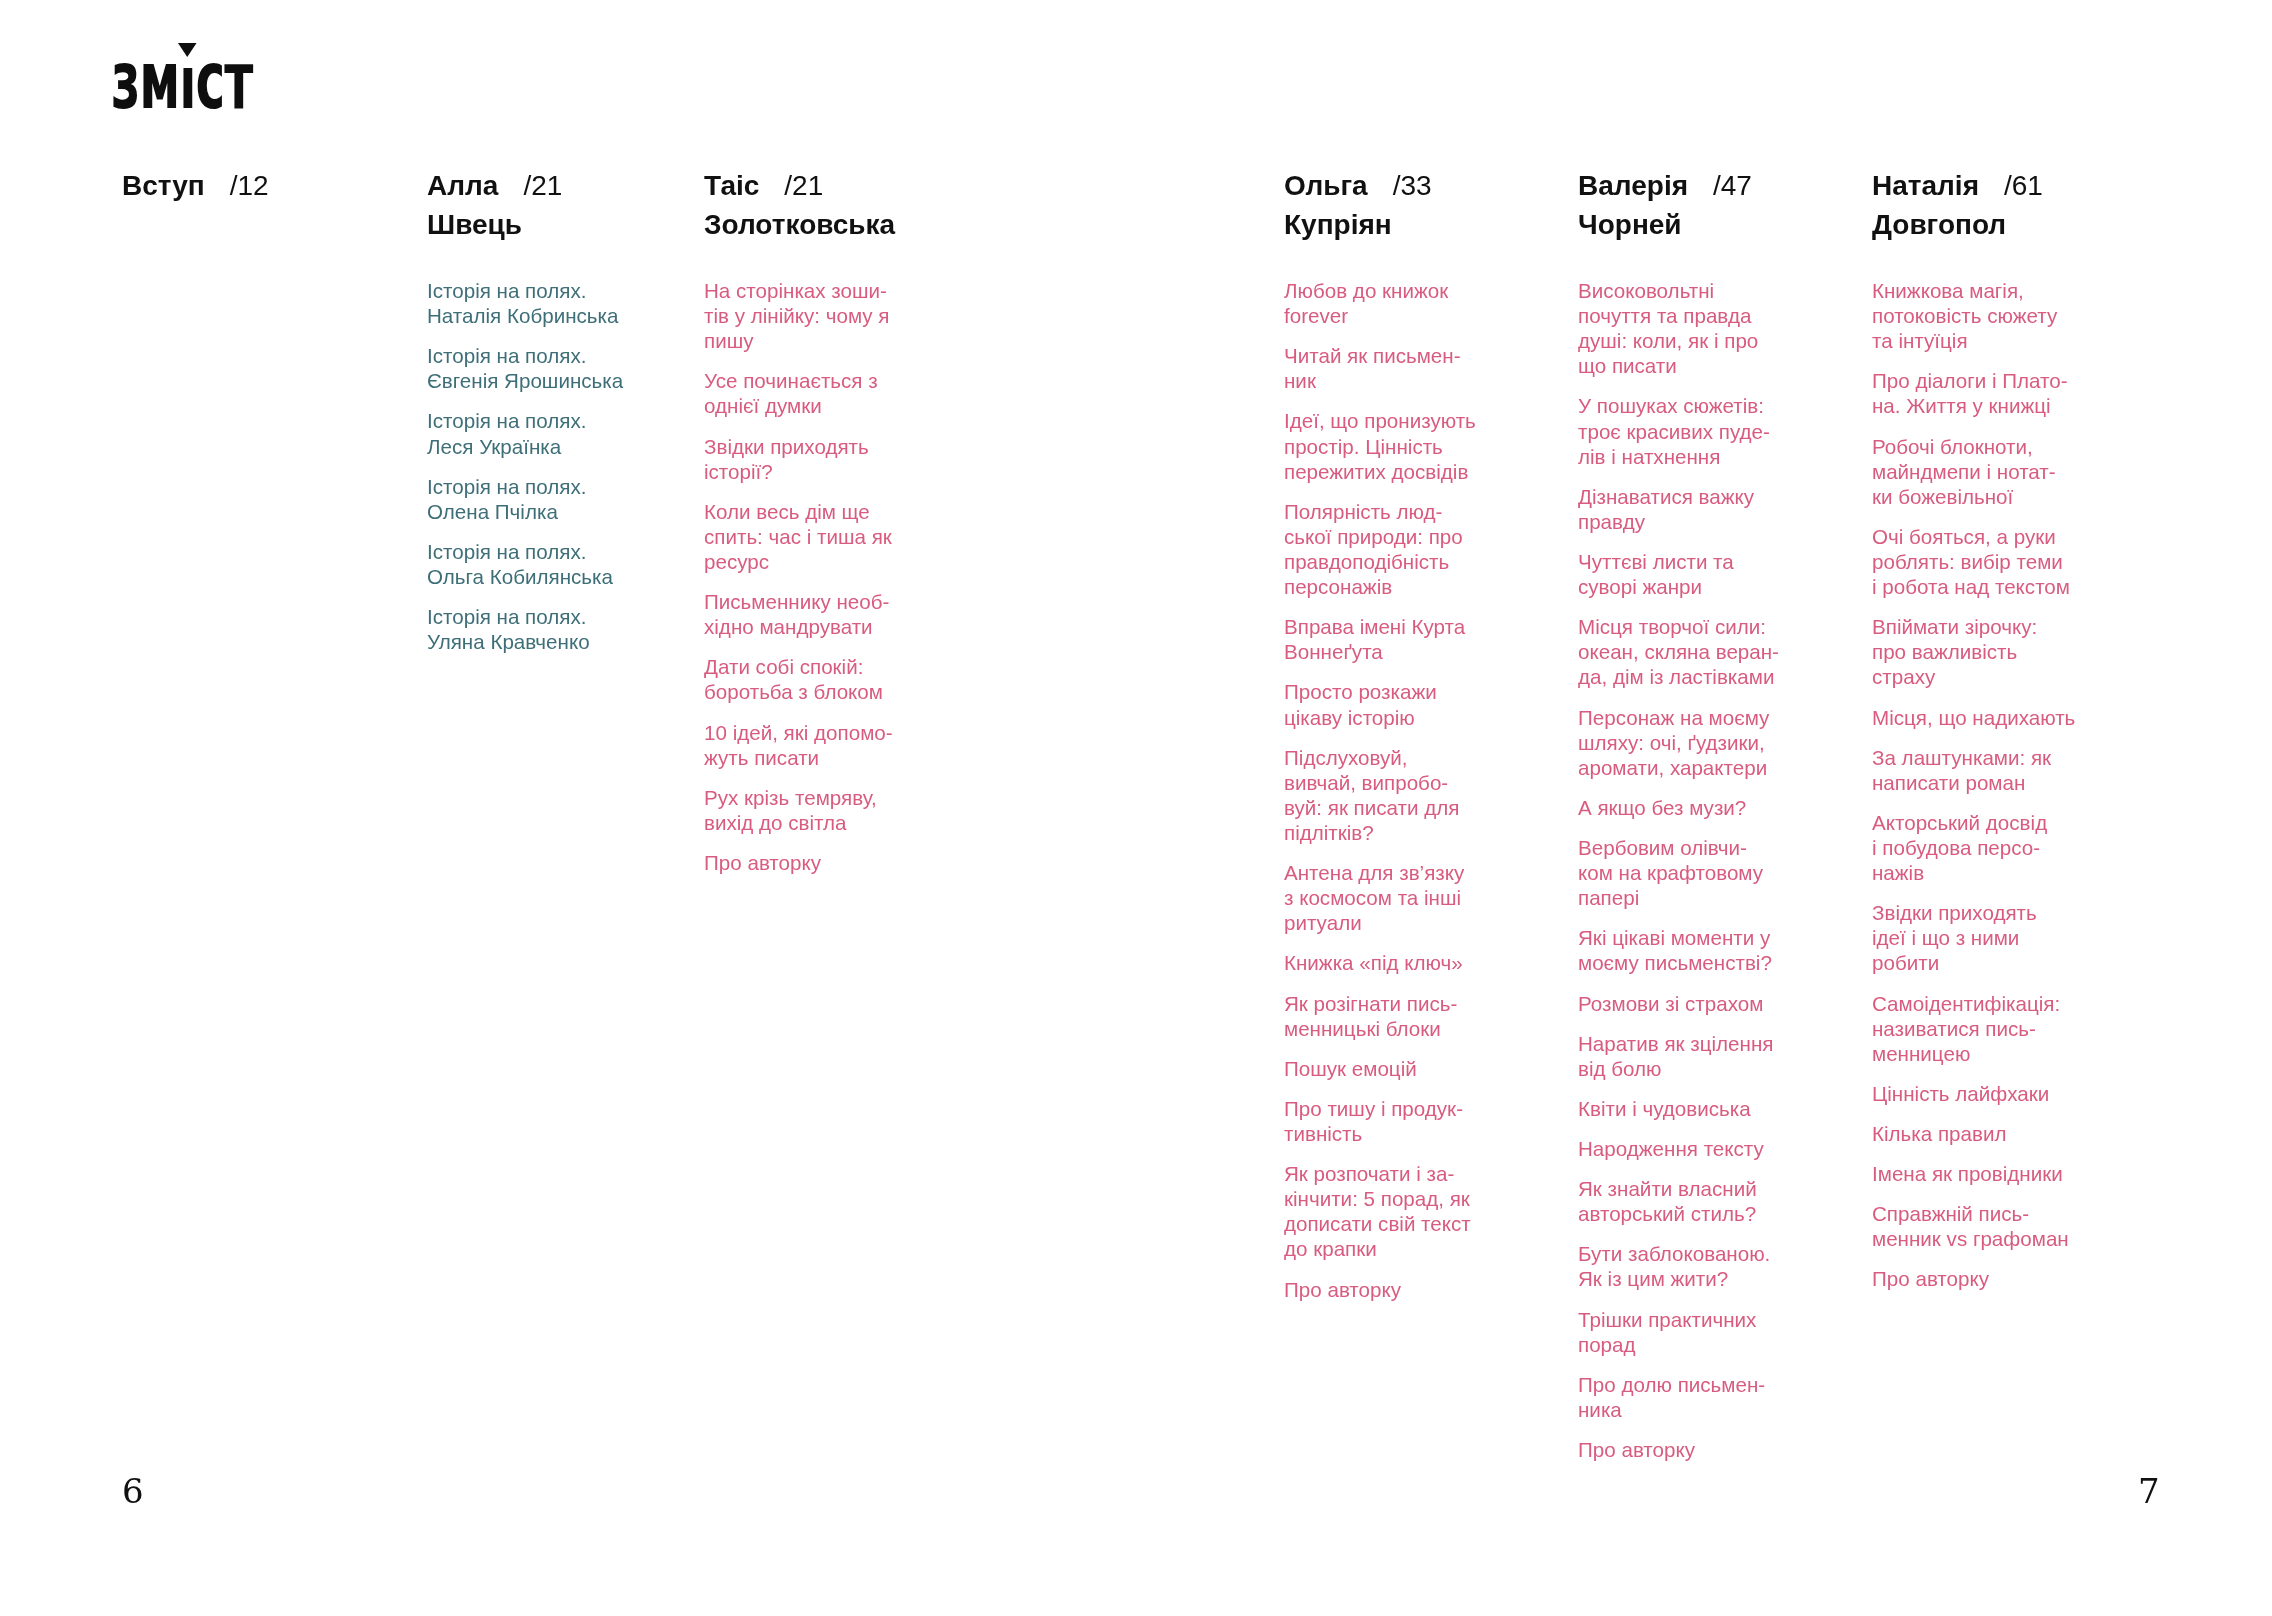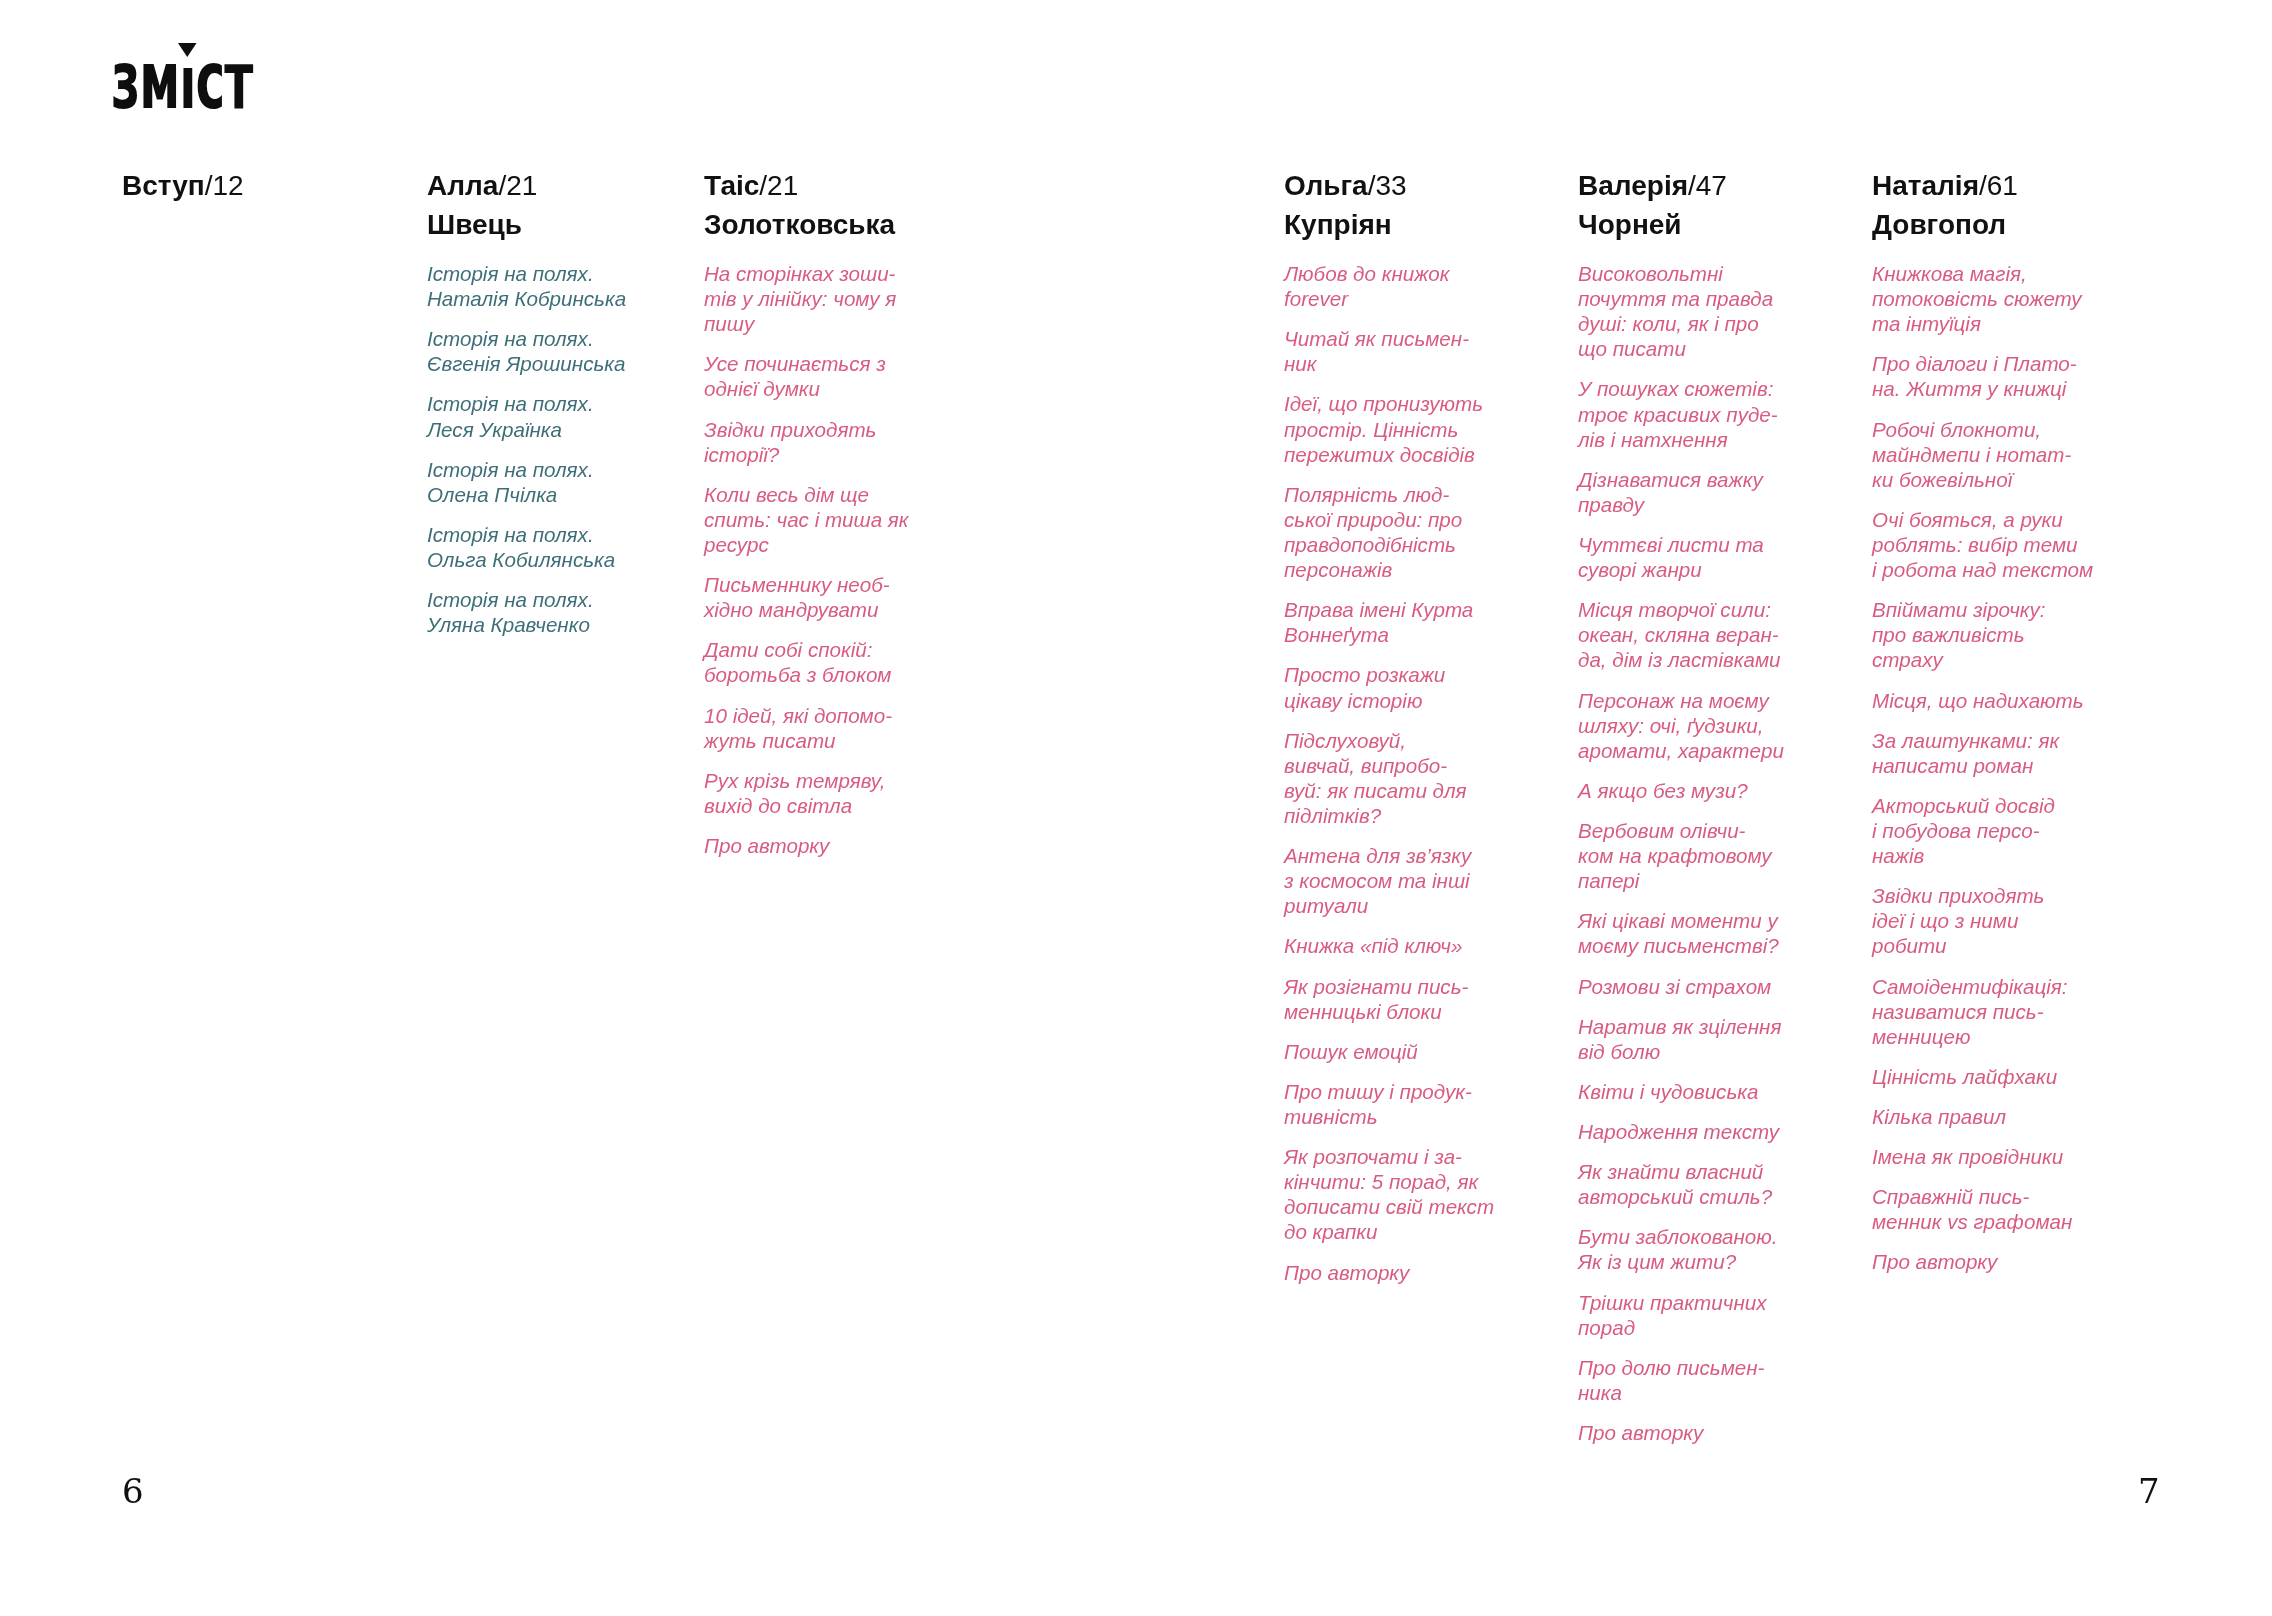--- a/index.html
+++ b/index.html
@@ -28,23 +28,23 @@
   .logo-i .tri{
     position:absolute;left:50%;top:2.5px;transform:translateX(-50%);
     width:0;height:0;z-index:2;
     border-left:15px solid transparent;
     border-right:15px solid transparent;
     border-top:14.4px solid #0e0e0e;
   }
   
   .col{position:absolute;top:166px;width:269px;}
   .hdr{font-size:28px;line-height:39px;font-weight:700;color:#111;}
-  .hpage{font-weight:400;}
-  
-  .items{margin-top:17px;font-style:italic;}
+  .hpage{font-weight:400;margin-left:25px;}
+  
+  .items{margin-top:34px;}
   .toc-item{
     font-size:20.6px;line-height:1.22;font-weight:400;
     white-space:pre-line;margin-bottom:15px;
   }
   
   .folio{
     position:absolute;top:1474px;
     font-family:"DejaVu Serif",serif;
     font-size:34px;color:#111;line-height:1;
   }

